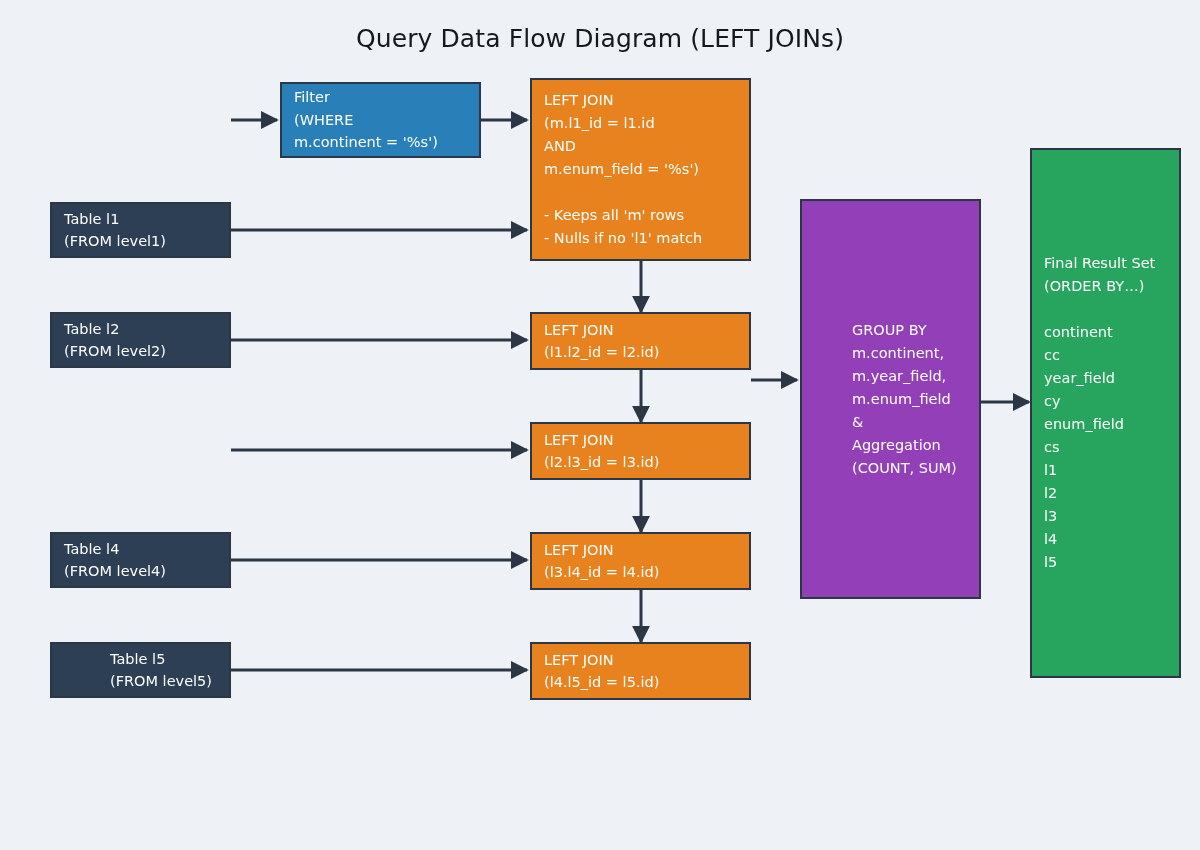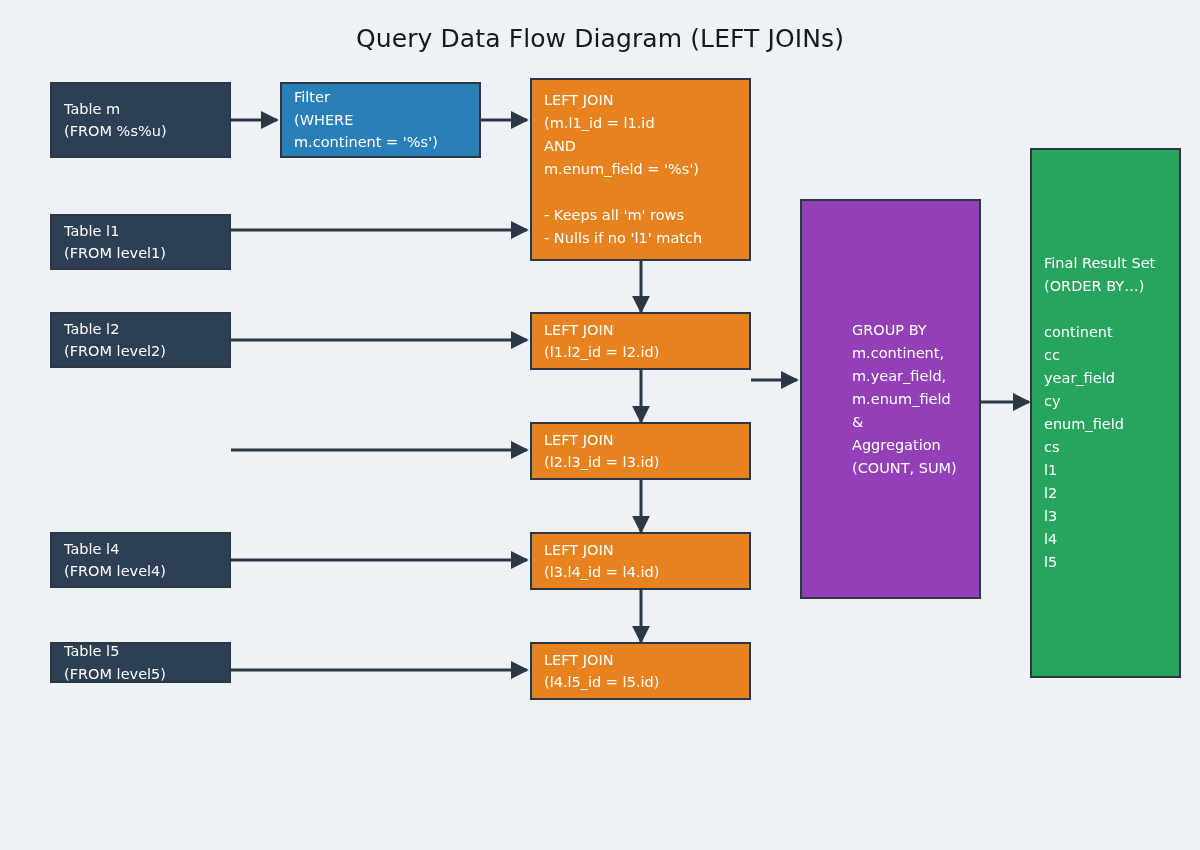--- a/index.html
+++ b/index.html
@@ -90,42 +90,38 @@
       <line x1="231" y1="670" x2="527" y2="670"></line>
       <line x1="641" y1="261" x2="641" y2="312"></line>
       <line x1="641" y1="370" x2="641" y2="422"></line>
       <line x1="641" y1="480" x2="641" y2="532"></line>
       <line x1="641" y1="590" x2="641" y2="642"></line>
       <line x1="751" y1="380" x2="797" y2="380"></line>
       <line x1="981" y1="402" x2="1029" y2="402"></line>
     </g>
   </svg>
 
-  <div class="node table" style="left:50px; top:82px; width:181px; height:76px;">
-    <span class="node-text">Table m
-(FROM %s%u)</span>
-  </div>
 
-  <div class="node table" style="left:50px; top:202px; width:181px; height:56px;margin-top:12px;">
+  <div class="node table" style="left:50px; top:202px; width:181px; height:56px;">
     <span class="node-text">Table l1
 (FROM level1)</span>
   </div>
 
   <div class="node table" style="left:50px; top:312px; width:181px; height:56px;">
     <span class="node-text">Table l2
 (FROM level2)</span>
   </div>
 
 
   <div class="node table" style="left:50px; top:532px; width:181px; height:56px;">
     <span class="node-text">Table l4
 (FROM level4)</span>
   </div>
 
-  <div class="node table" style="left:50px; top:642px; width:181px; height:41px;">
+  <div class="node table" style="left:50px; top:642px; width:181px; height:56px;padding-left:46px;">
     <span class="node-text">Table l5
 (FROM level5)</span>
   </div>
 
   <div class="node filter" style="left:280px; top:82px; width:201px; height:76px;">
     <span class="node-text">Filter
 (WHERE
 m.continent = '%s')</span>
   </div>
 

